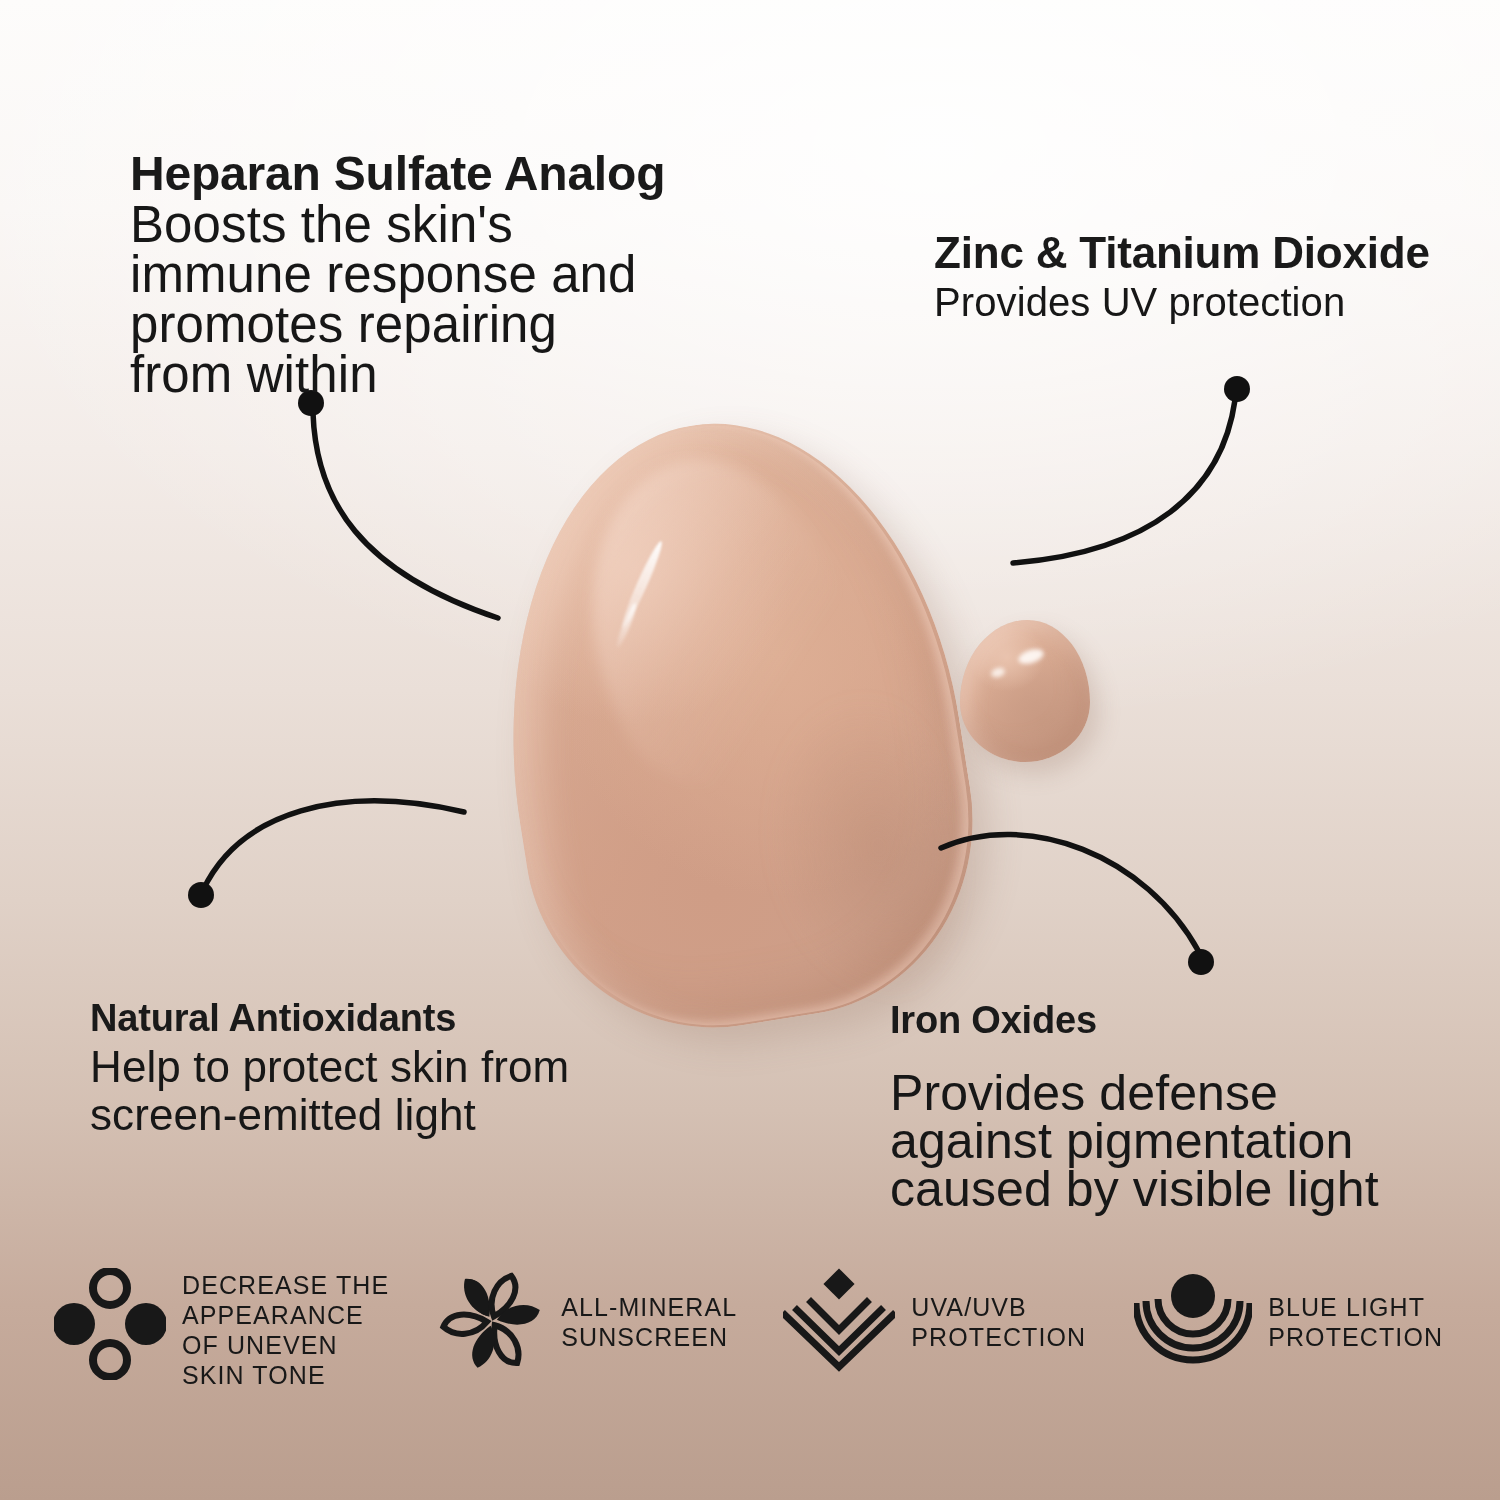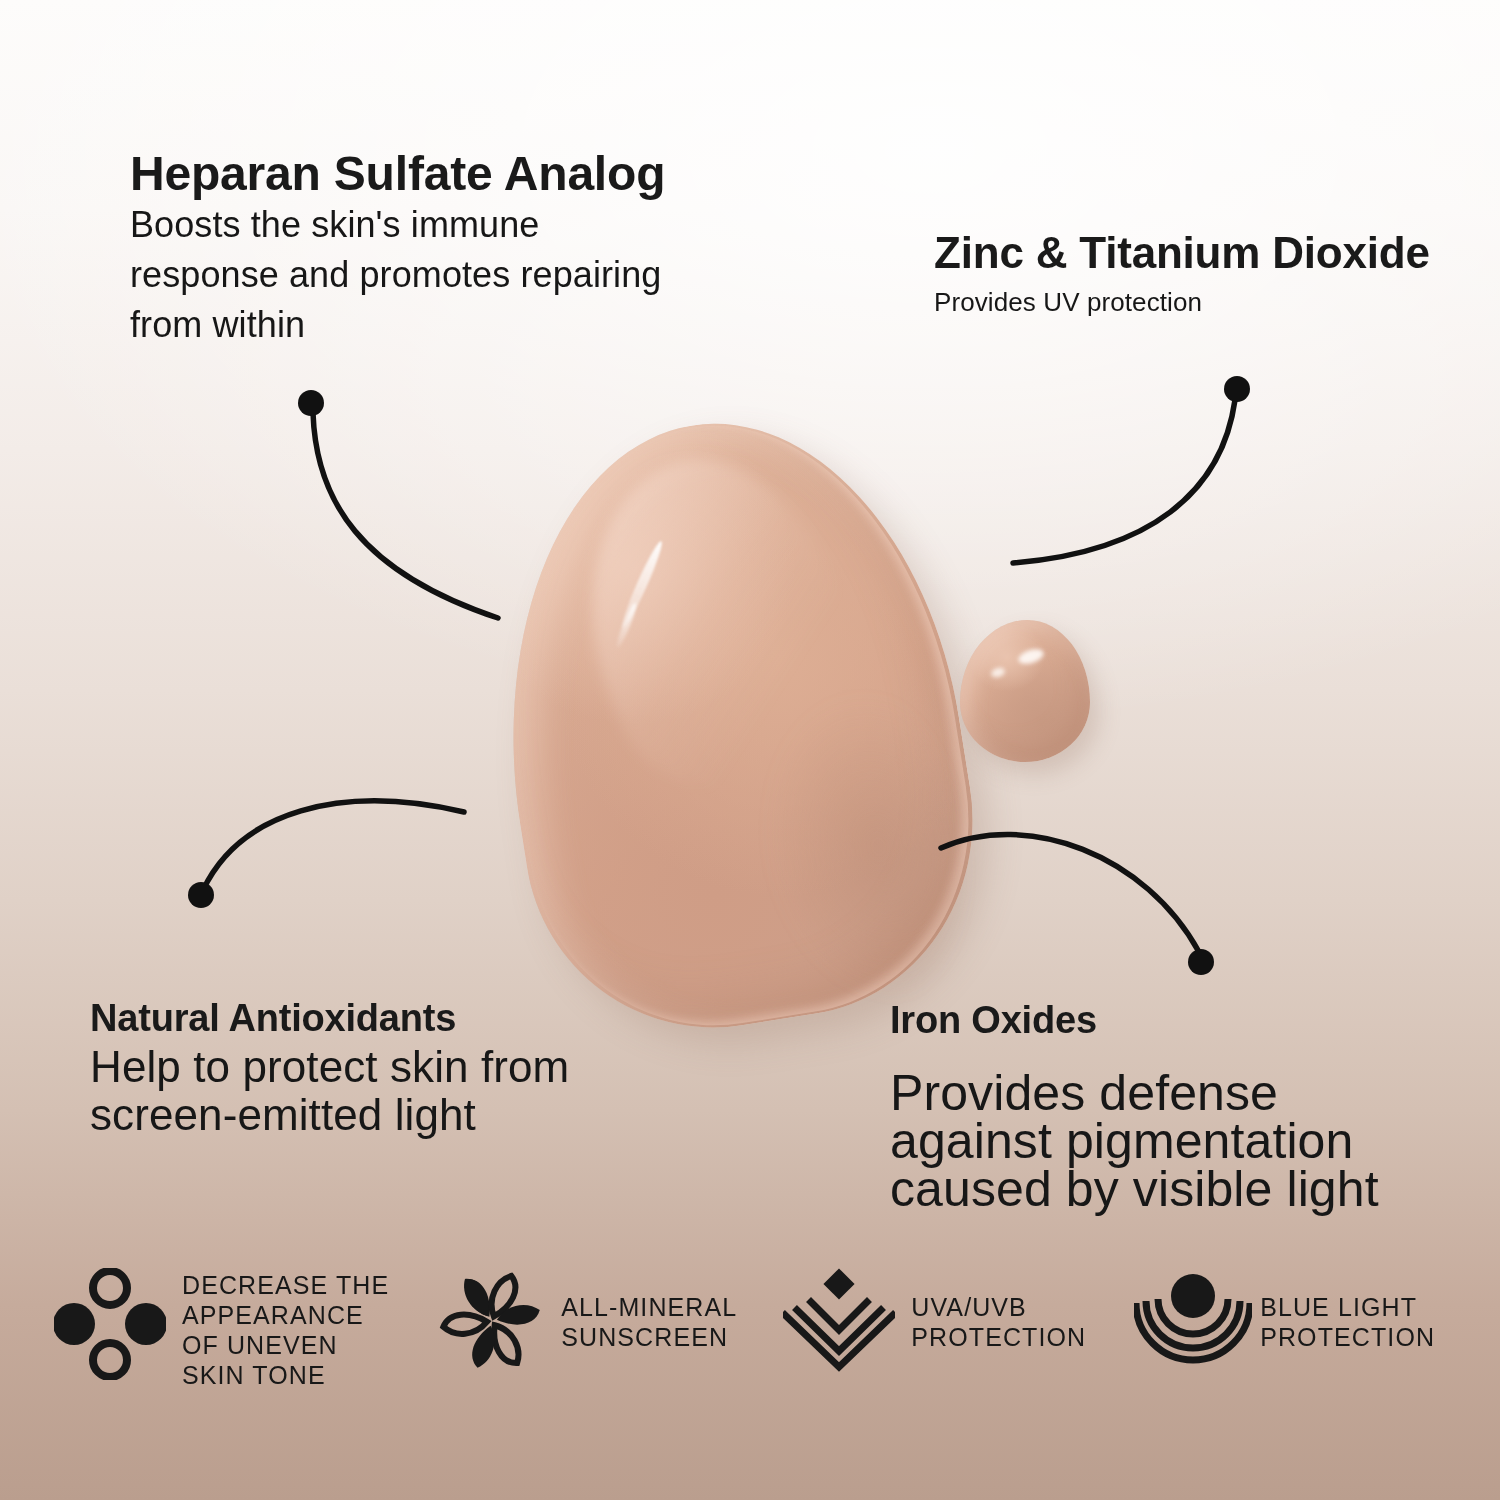--- a/index.html
+++ b/index.html
@@ -158,25 +158,25 @@
     white-space: nowrap;
   }
   .callout .body {
     font-weight: 400;
     color: #171717;
     letter-spacing: 0.1px;
   }
 
   #callout-heparan { left: 130px; top: 148px; width: 540px; }
   #callout-heparan .title { font-size: 48px; line-height: 52px; }
-  #callout-heparan .body  { font-size: 36px; line-height: 50px; }
+  #callout-heparan .body  { font-size: 51px; line-height: 50px; }
 
   #callout-zinc { left: 934px; top: 228px; width: 540px; }
   #callout-zinc .title { font-size: 44px; line-height: 50px; }
-  #callout-zinc .body  { font-size: 26px; line-height: 48px; }
+  #callout-zinc .body  { font-size: 40px; line-height: 48px; }
 
   #callout-antiox { left: 90px; top: 945px; width: 540px; }
   #callout-antiox .title { font-size: 38px; line-height: 50px; margin-top: 48px; }
   #callout-antiox .body  { font-size: 44px; line-height: 48px; }
 
   #callout-iron { left: 890px; top: 995px; width: 540px; }
   #callout-iron .title { font-size: 38px; line-height: 50px; }
   #callout-iron .body  { font-size: 50px; line-height: 48px; margin-top: 24px; }
 
   
@@ -190,21 +190,21 @@
     align-items: flex-start;
   }
   .badge {
     display: flex;
     align-items: flex-start;
     gap: 16px;
   }
   #badge-uneven   { margin-left: 54px;  }
   #badge-mineral  { margin-left: 50px;  }
   #badge-uvauvb   { margin-left: 46px;  }
-  #badge-bluelight{ margin-left: 48px; gap: 8px;  }
+  #badge-bluelight{ margin-left: 48px;  }
 
   .badge-icon { flex: 0 0 auto; }
   .badge-label {
     font-size: 25px;
     line-height: 30px;
     letter-spacing: 1.1px;
     color: #181818;
     font-weight: 400;
     text-transform: uppercase;
     padding-top: 6px;

